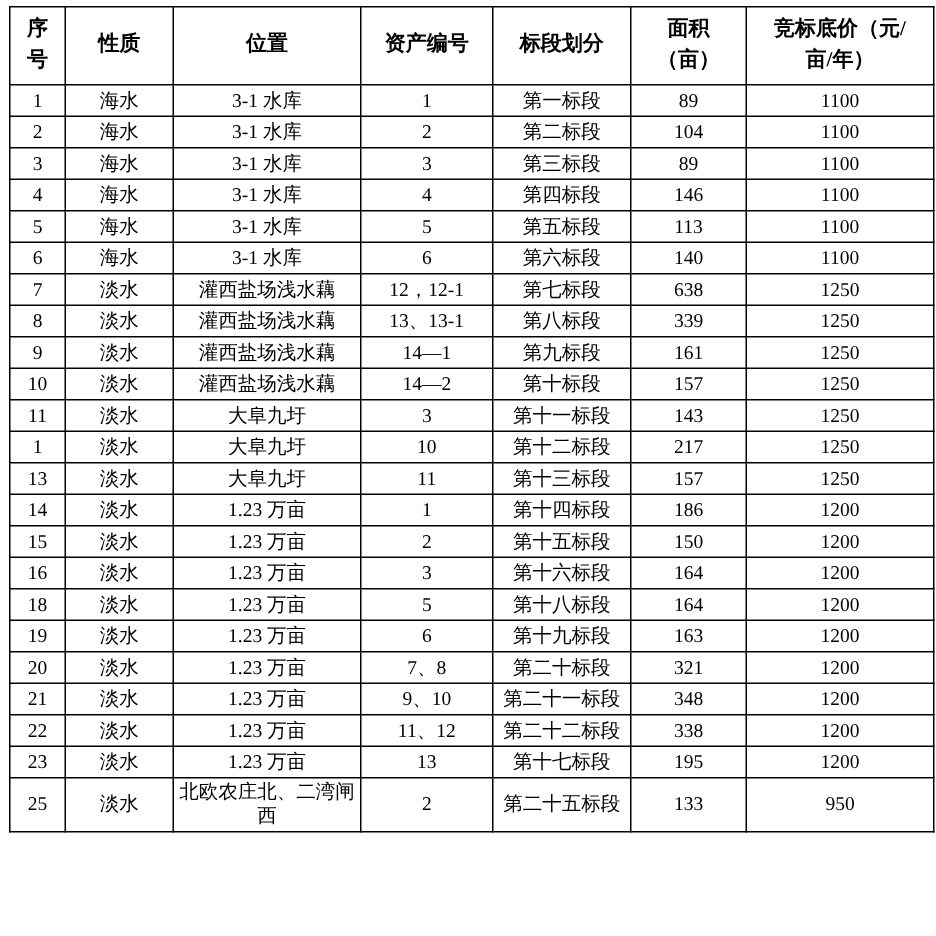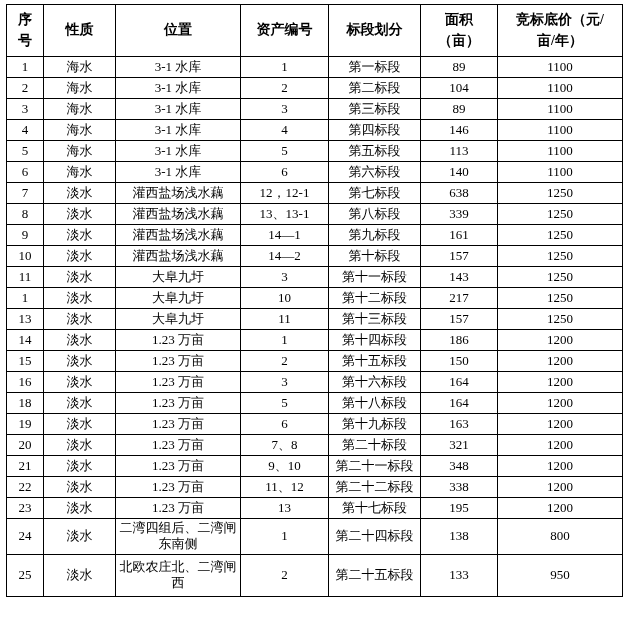--- a/index.html
+++ b/index.html
@@ -280,29 +280,20 @@
         <tr>
           <td>23</td>
           <td>淡水</td>
           <td>1.23 万亩</td>
           <td>13</td>
           <td>第十七标段</td>
           <td>195</td>
           <td>1200</td>
         </tr>
         <tr>
-          <td>24</td>
-          <td>淡水</td>
-          <td>二湾四组后、二湾闸东南侧</td>
-          <td>1</td>
-          <td>第二十四标段</td>
-          <td>138</td>
-          <td>800</td>
-        </tr>
-        <tr>
           <td>25</td>
           <td>淡水</td>
           <td>北欧农庄北、二湾闸西</td>
           <td>2</td>
           <td>第二十五标段</td>
           <td>133</td>
           <td>950</td>
         </tr>
       </tbody>
   </table>

